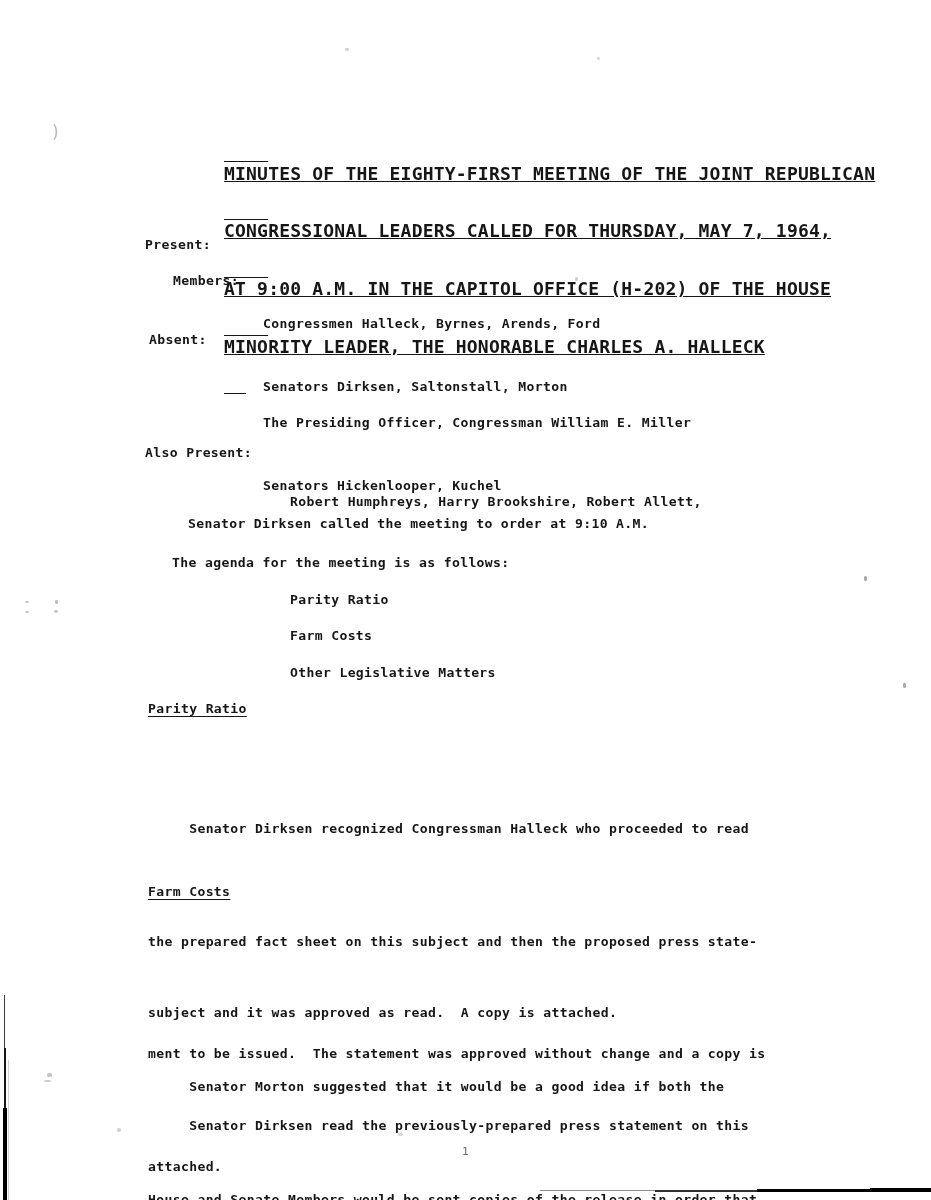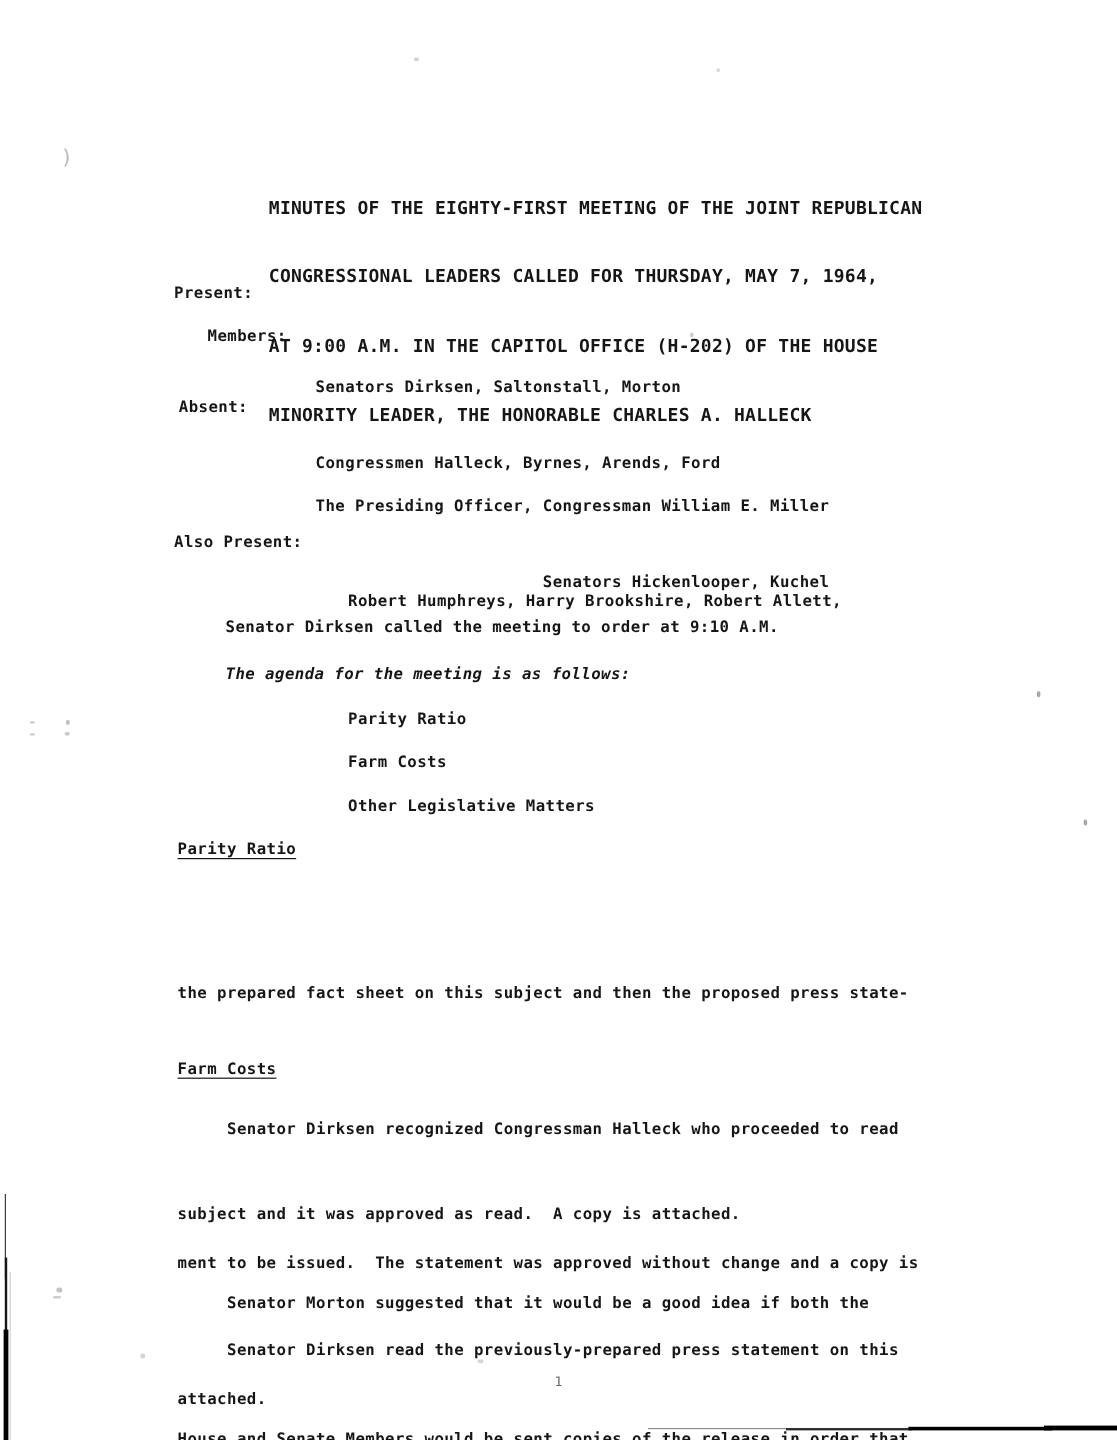--- a/index.html
+++ b/index.html
@@ -32,37 +32,38 @@
     white-space: pre;
     font-weight: 600;
     -webkit-font-smoothing: none;
   }
 
   
   .title-block {
     left: 224px;
     top: 125px;
     line-height: 19.3px;
-    font-size: 15px;
+    font-size: 18px;
     letter-spacing: 0.2px;
+    text-decoration: underline;
   }
   .title-block div { white-space: pre; }
 
   
   .lbl-present   { left: 145px; top: 235px; }
   .lbl-members   { left: 173px; top: 271px; }
   .val-members   { left: 263px; top: 271px; line-height: 21px; }
   .lbl-absent    { left: 149px; top: 330px; }
-  .val-absent    { left: 263px; top: 370px; line-height: 21px; text-align: right; }
+  .val-absent    { left: 263px; top: 370px; line-height: 21px; }
   .lbl-also      { left: 145px; top: 443px; }
   .val-also      { left: 290px; top: 449px; line-height: 21px; }
 
   
   .line-order    { left: 188px; top: 514px; }
-  .line-agenda   { left: 188px; top: 553px; font-style: italic; }
+  .line-agenda   { left: 172px; top: 553px; }
 
   
   .agenda-1      { left: 290px; top: 590px; }
   .agenda-2      { left: 290px; top: 626px; }
   .agenda-3      { left: 290px; top: 663px; }
 
   
   .heading {
     left: 148px;
     text-decoration: underline;
@@ -165,22 +166,22 @@
     <div>MINUTES OF THE EIGHTY-FIRST MEETING OF THE JOINT REPUBLICAN</div>
     <div>CONGRESSIONAL LEADERS CALLED FOR THURSDAY, MAY 7, 1964,</div>
     <div>AT 9:00 A.M. IN THE CAPITOL OFFICE (H-202) OF THE HOUSE</div>
     <div>MINORITY LEADER, THE HONORABLE CHARLES A. HALLECK</div>
   </div>
 
   <div class="tw lbl-present">Present:</div>
 
   <div class="tw lbl-members">Members:</div>
   <div class="tw val-members">
+    <div>Congressmen Halleck, Byrnes, Arends, Ford</div>
     <div>Senators Dirksen, Saltonstall, Morton</div>
-    <div>Congressmen Halleck, Byrnes, Arends, Ford</div>
   </div>
 
   <div class="tw lbl-absent">Absent:</div>
   <div class="tw val-absent">
     <div>The Presiding Officer, Congressman William E. Miller</div>
     <div>Senators Hickenlooper, Kuchel</div>
   </div>
 
   <div class="tw lbl-also">Also Present:</div>
   <div class="tw val-also">
@@ -189,22 +190,22 @@
 
   <div class="tw line-order">Senator Dirksen called the meeting to order at 9:10 A.M.</div>
   <div class="tw line-agenda">The agenda for the meeting is as follows:</div>
 
   <div class="tw agenda-1">Parity Ratio</div>
   <div class="tw agenda-2">Farm Costs</div>
   <div class="tw agenda-3">Other Legislative Matters</div>
 
   <div class="tw heading head-parity">Parity Ratio</div>
   <div class="tw para para-1">
+    <div>     Senator Dirksen recognized Congressman Halleck who proceeded to read</div>
     <div>the prepared fact sheet on this subject and then the proposed press state-</div>
-    <div>     Senator Dirksen recognized Congressman Halleck who proceeded to read</div>
     <div>ment to be issued.  The statement was approved without change and a copy is</div>
     <div>attached.</div>
   </div>
 
   <div class="tw heading head-farm">Farm Costs</div>
   <div class="tw para para-2">
     <div>subject and it was approved as read.  A copy is attached.</div>
     <div>     Senator Dirksen read the previously-prepared press statement on this</div>
   </div>
 

